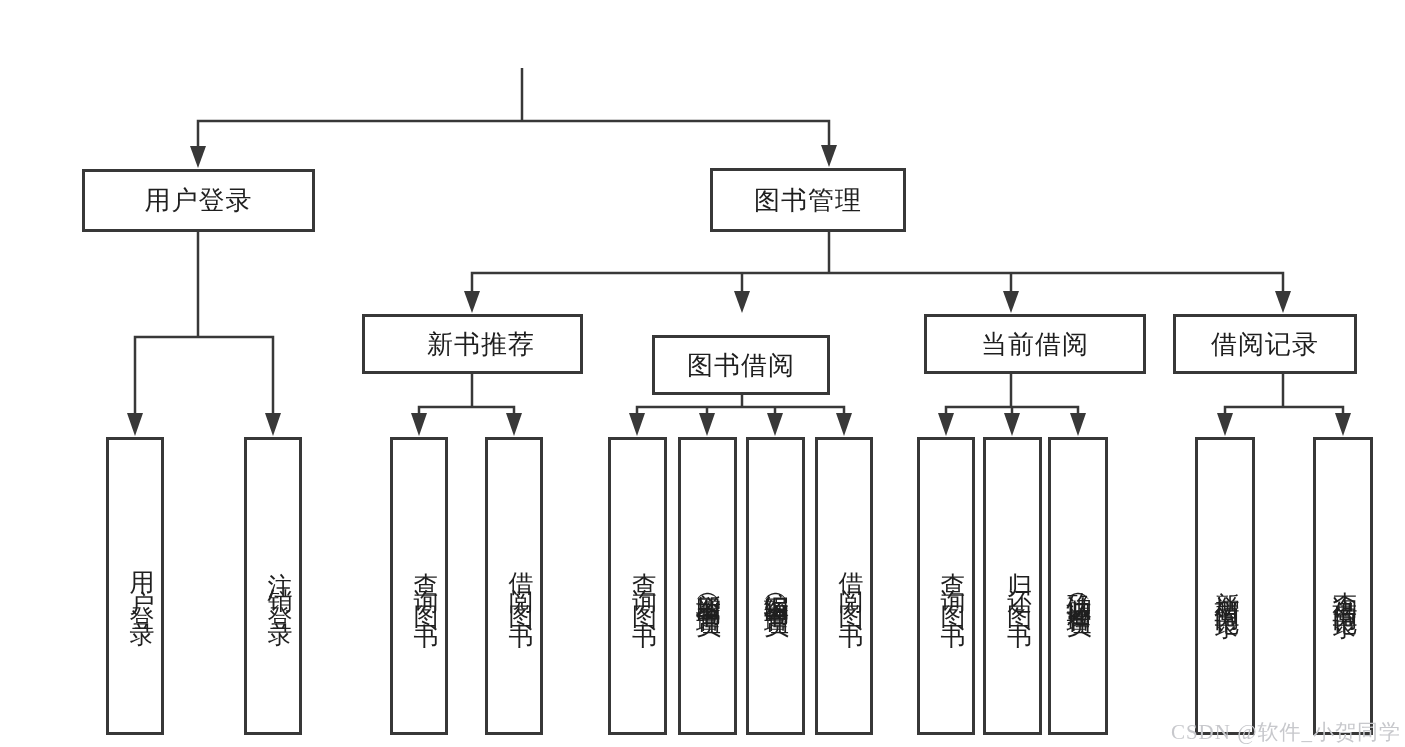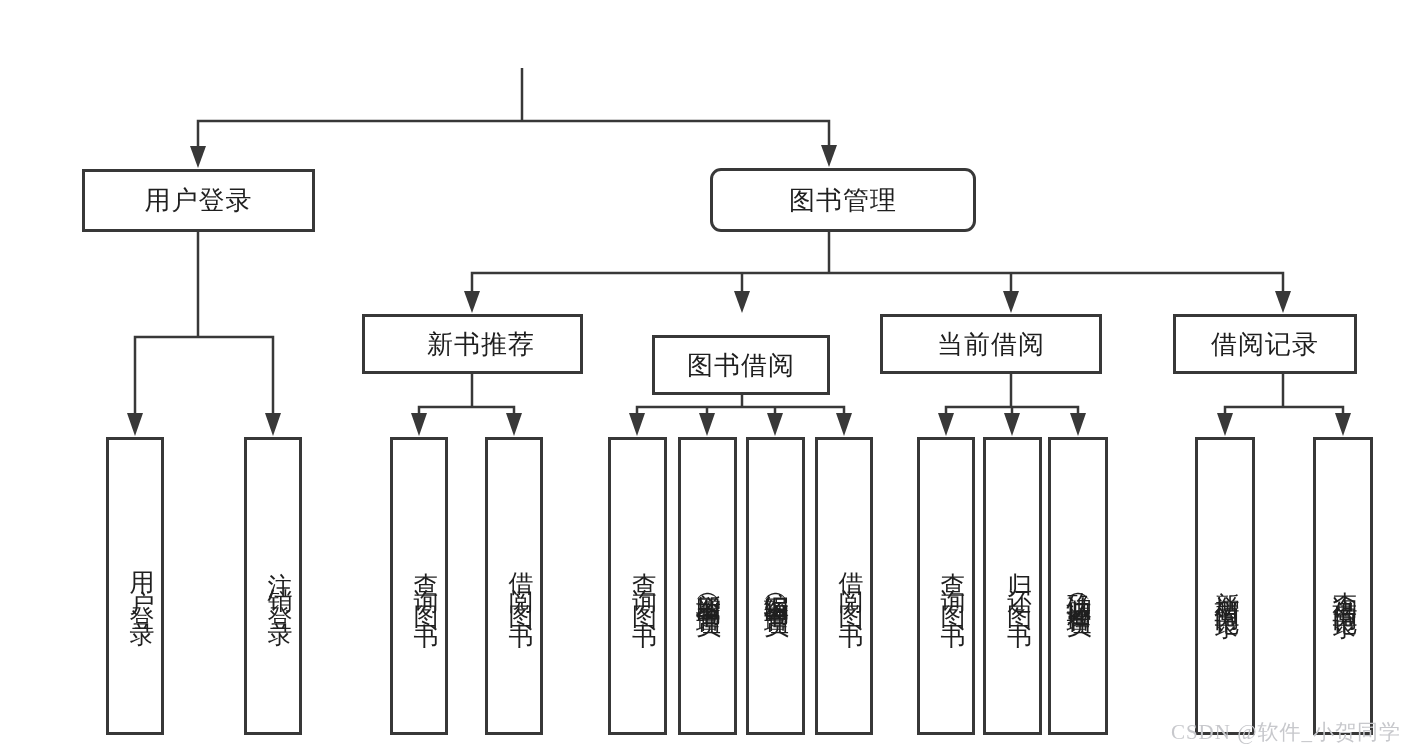--- a/index.html
+++ b/index.html
@@ -19,25 +19,25 @@
   .wires polygon{fill:var(--line);stroke:none;}
   .node{
     position:absolute;box-sizing:border-box;
     border:3px solid var(--line);background:var(--bg);
     display:flex;align-items:center;justify-content:center;
     color:var(--text);font-size:26px;letter-spacing:1px;
     white-space:nowrap;
   }
   .root{left:23px;top:13px;width:997px;height:55px;}
   .l2a{left:82px;top:169px;width:233px;height:63px;}
-  .l2b{left:710px;top:168px;width:266px;height:64px;border-radius:11px;}
+  .l2b{left:710px;top:168px;width:196px;height:64px;}
   .l3{top:314px;height:60px;}
   .l3a{left:362px;width:221px;padding-left:17px;}
   .l3b{left:652px;width:178px;margin-top:21px;}
-  .l3c{left:880px;width:222px;}
+  .l3c{left:924px;width:222px;}
   .l3d{left:1173px;width:184px;}
   .leaf{top:437px;height:298px;font-size:25px;letter-spacing:0;}
   .vt{
     writing-mode:vertical-lr;text-orientation:mixed;
     line-height:1;display:block;
   }
   .ls-wide{letter-spacing:17px;padding-block-start:14px;}
   .ls-mid{letter-spacing:5px;padding-block-start:4px;}
   .ls-tight{letter-spacing:3px;padding-block-start:2px;}
   .watermark{

